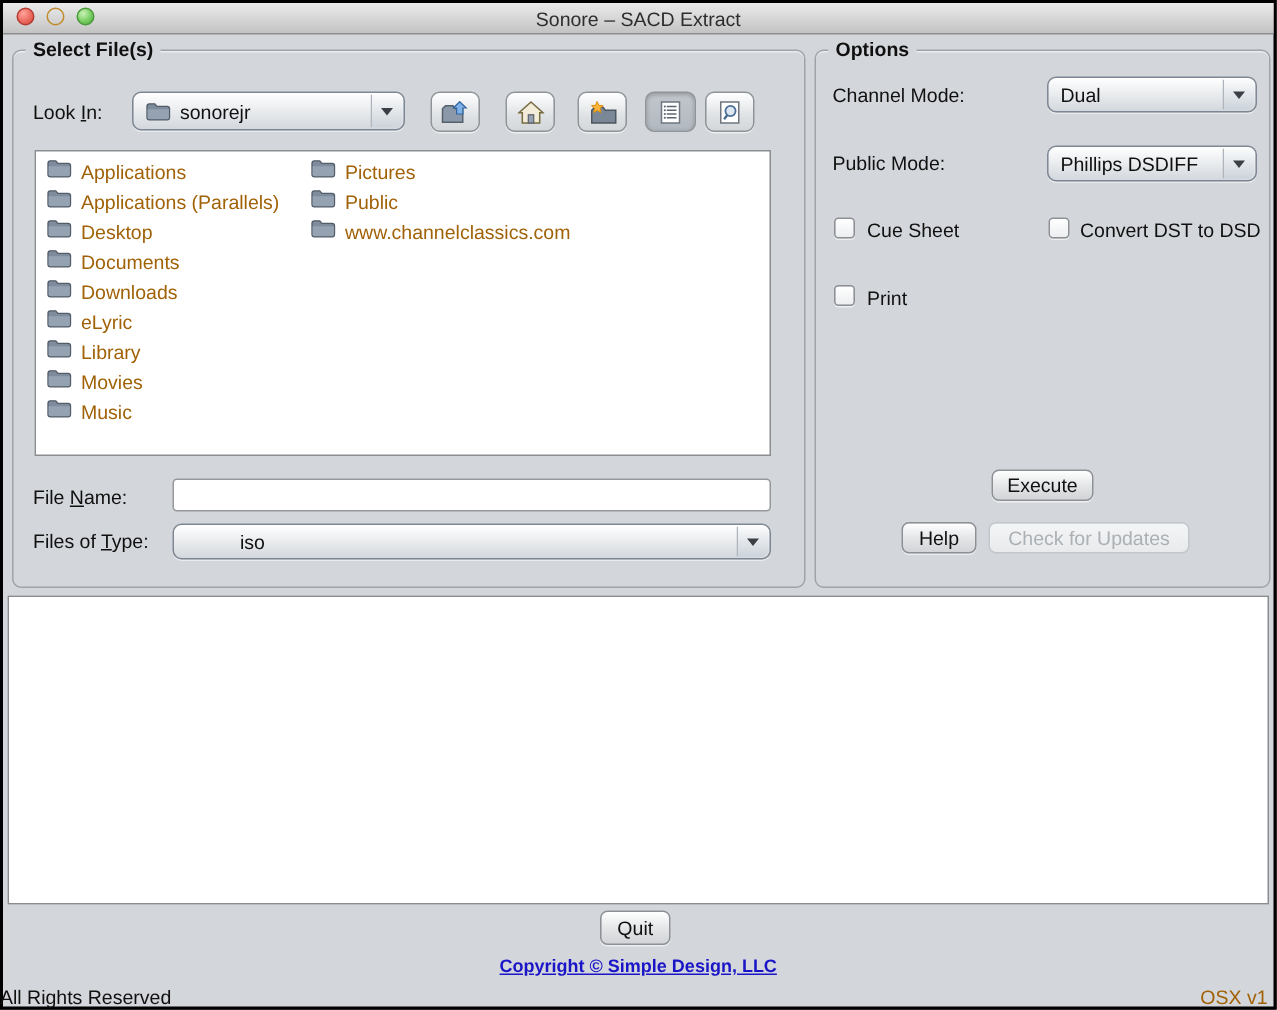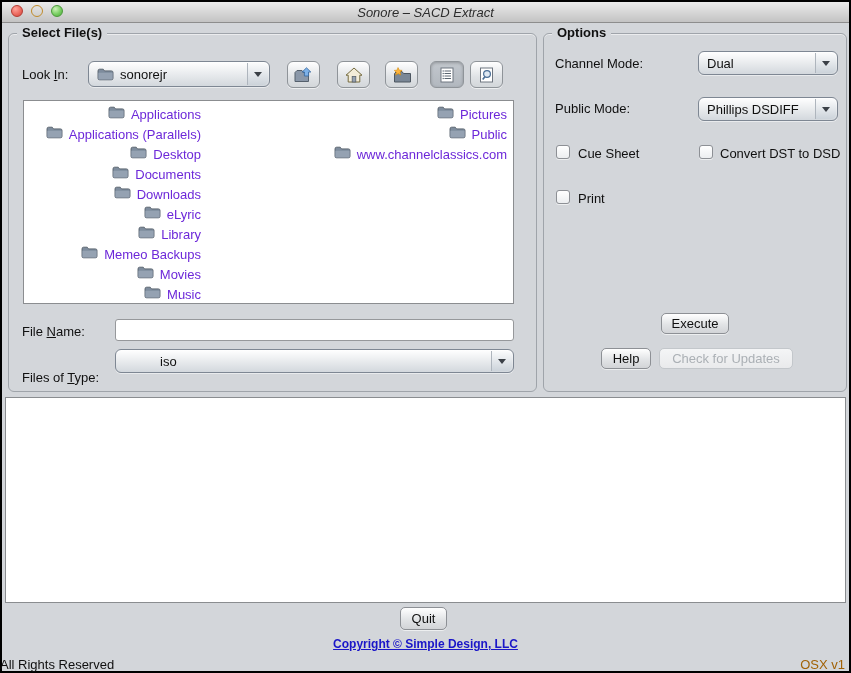--- a/index.html
+++ b/index.html
@@ -8,21 +8,21 @@
     font-family:"Liberation Sans","DejaVu Sans",sans-serif;
     -webkit-font-smoothing:antialiased;
   }
   .window-bg{position:absolute;left:2px;top:2px;right:2px;bottom:2px;background:#d3d6da;}
   
   .titlebar{
     position:absolute;left:2px;top:2px;width:847px;height:20px;
     background:linear-gradient(#ebebeb,#c3c3c3);
     border-bottom:1px solid #8d8d8d;
   }
-  .title-text{position:absolute;left:0;right:0;top:3px;text-align:center;font-size:13px;color:#2d2d2d;font-style:italic;}
+  .title-text{position:absolute;left:0;right:0;top:3px;text-align:center;font-size:13px;color:#2d2d2d;}
   .tl{position:absolute;top:3px;width:12px;height:12px;border-radius:50%;box-sizing:border-box;}
   .tl.red{left:9px;background:radial-gradient(circle at 35% 30%,#ffa39a,#ec6b60 55%,#cf463c);border:1px solid #b43c33;}
   .tl.yellow{left:29px;background:radial-gradient(circle at 35% 30%,#ffeab0,#f6c052 55%,#e3a238;border:0);border:1px solid #c08c2c;}
   .tl.green{left:49px;background:radial-gradient(circle at 35% 30%,#cdf2b8,#78ce62 55%,#4fa63c);border:1px solid #4b9a3a;}
   
   .group{
     position:absolute;border:1px solid #9fa4aa;border-radius:6px;
     box-shadow:inset 0 1px 0 rgba(255,255,255,.55);
   }
   .group-label{
@@ -61,21 +61,21 @@
     box-shadow:inset 0 1px 3px rgba(0,0,0,.25);
   }
   
   .file-list{
     position:absolute;left:23px;top:100px;width:491px;height:204px;box-sizing:border-box;
     background:#fff;border:1px solid #8b8d90;
   }
   .file-col{position:absolute;top:3px;display:flex;flex-direction:column;}
   .file-col.c1{left:7px;width:170px;}
   .file-col.c2{left:183px;width:300px;}
-  .file-item{display:flex;align-items:center;height:20px;gap:6px;font-size:13px;color:#6d28d9;white-space:nowrap;justify-content:flex-end;}
+  .file-item{display:flex;align-items:center;height:20px;gap:6px;font-size:13px;color:#a16207;white-space:nowrap;}
   
   .text-input{
     position:absolute;box-sizing:border-box;background:#fff;
     border:1px solid #96989b;border-radius:3px;font-size:13px;padding:0 5px;
     font-family:"Liberation Sans","DejaVu Sans",sans-serif;color:#101010;
   }
   .aqua-btn{
     position:absolute;box-sizing:border-box;display:flex;align-items:center;justify-content:center;
     background:linear-gradient(#ffffff,#e2e4e6 55%,#d2d4d7);
     border:1px solid #8d9095;border-radius:5px;
@@ -244,29 +244,20 @@
   <div class="file-item">
     <span class="folder-glyph">
       <svg width="17" height="13" viewBox="0 0 17 13">
         <path d="M1 3 Q1 1.2 2.6 1.2 H6.2 L7.6 2.9 H14.4 Q16 2.9 16 4.4 V10.3 Q16 11.8 14.4 11.8 H2.6 Q1 11.8 1 10.3 Z" fill="#7e8c9d" stroke="#535d69" stroke-width="0.9"></path>
         <path d="M1.4 4.8 H15.6 V10.2 Q15.6 11.5 14.3 11.5 H2.7 Q1.4 11.5 1.4 10.2 Z" fill="#95a2b2"></path>
       </svg>
     </span>
     <span class="file-label">Library</span>
   </div>
 
-  <div class="file-item">
-    <span class="folder-glyph">
-      <svg width="17" height="13" viewBox="0 0 17 13">
-        <path d="M1 3 Q1 1.2 2.6 1.2 H6.2 L7.6 2.9 H14.4 Q16 2.9 16 4.4 V10.3 Q16 11.8 14.4 11.8 H2.6 Q1 11.8 1 10.3 Z" fill="#7e8c9d" stroke="#535d69" stroke-width="0.9"></path>
-        <path d="M1.4 4.8 H15.6 V10.2 Q15.6 11.5 14.3 11.5 H2.7 Q1.4 11.5 1.4 10.2 Z" fill="#95a2b2"></path>
-      </svg>
-    </span>
-    <span class="file-label">Memeo Backups</span>
-  </div>
 
   <div class="file-item">
     <span class="folder-glyph">
       <svg width="17" height="13" viewBox="0 0 17 13">
         <path d="M1 3 Q1 1.2 2.6 1.2 H6.2 L7.6 2.9 H14.4 Q16 2.9 16 4.4 V10.3 Q16 11.8 14.4 11.8 H2.6 Q1 11.8 1 10.3 Z" fill="#7e8c9d" stroke="#535d69" stroke-width="0.9"></path>
         <path d="M1.4 4.8 H15.6 V10.2 Q15.6 11.5 14.3 11.5 H2.7 Q1.4 11.5 1.4 10.2 Z" fill="#95a2b2"></path>
       </svg>
     </span>
     <span class="file-label">Movies</span>
   </div>
@@ -310,21 +301,21 @@
       </svg>
     </span>
     <span class="file-label">www.channelclassics.com</span>
   </div>
 </div>
   </div>
 
   <div class="lbl" style="left:22px;top:324px;"><span>File </span><span class="mn">N</span><span>ame:</span></div>
   <input class="text-input" style="left: 115px; top: 319px; width: 399px; height: 22px;" value="">
 
-  <div class="lbl" style="left:22px;top:370px;"><span>Files of </span><span class="mn">T</span><span>ype:</span></div>
+  <div class="lbl" style="left:22px;top:353px;"><span>Files of </span><span class="mn">T</span><span>ype:</span></div>
   <div class="combo" style="left:115px;top:349px;width:399px;height:24px;padding-left:44px;">
     <span>iso</span>
     <span class="arrow-zone">
         <span class="tri"></span>
       </span>
   </div>
 
   <div class="group" style="left:543px;top:33px;width:302px;height:357px;">
     <span class="group-label">Options</span>
   </div>

